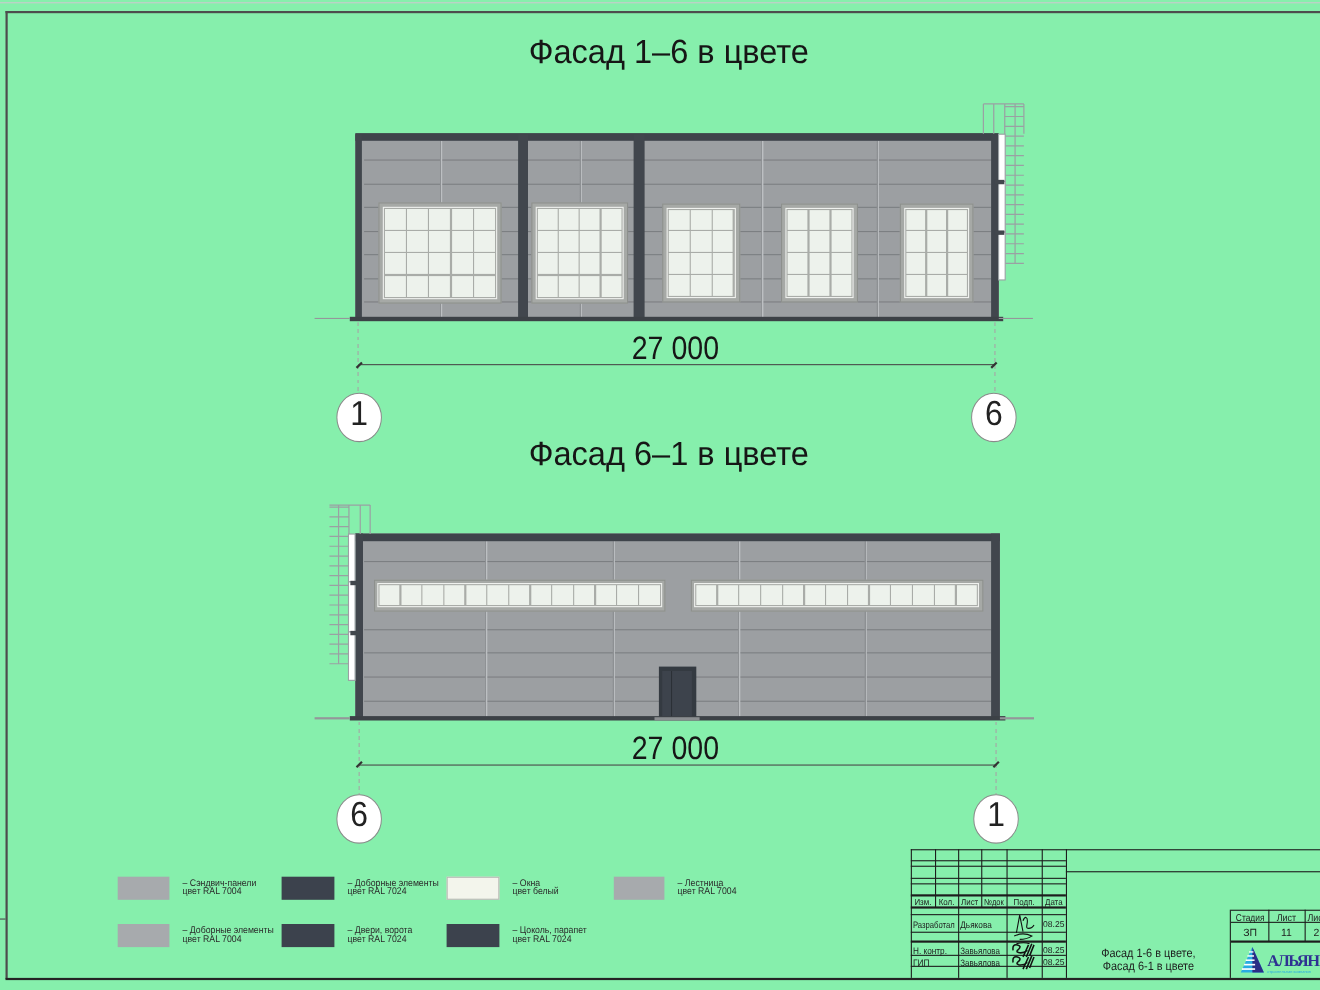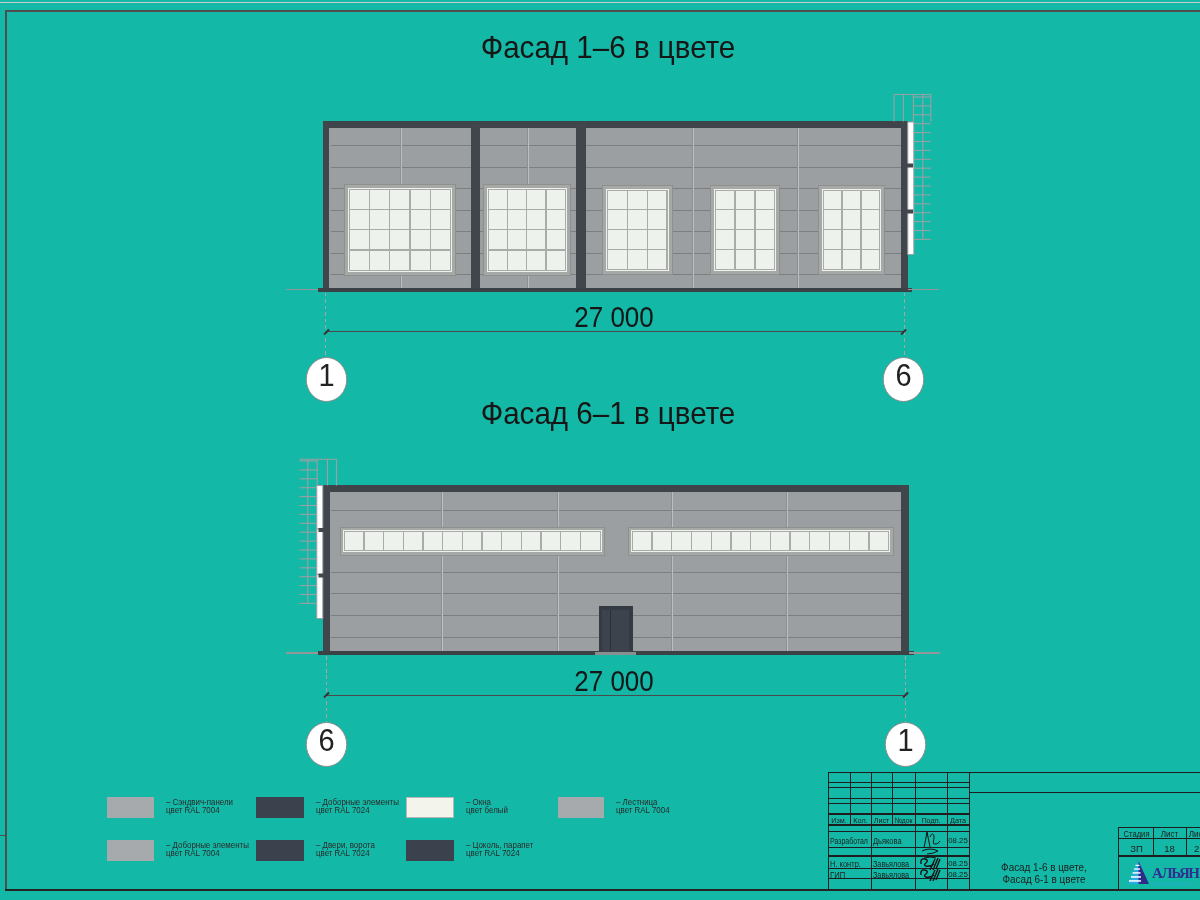--- a/index.html
+++ b/index.html
@@ -1,16 +1,16 @@
 <!DOCTYPE html>
 <html><head>
 <meta charset="utf-8">
 <style>
 html,body{margin:0;padding:0}
-#page{position:relative;width:1200px;height:900px;background:#14b8a6;overflow:hidden;
+#page{position:relative;width:1200px;height:900px;background:#86efac;overflow:hidden;
   font-family:"Liberation Sans",sans-serif;-webkit-font-smoothing:antialiased;}
 .a{position:absolute}
 .hj{position:absolute;height:1px;background:#7c7f82}
 .vj{position:absolute;width:2px;background:linear-gradient(to right,#8d9093 0 1px,#bcbfc2 1px 2px)}
 .pil{position:absolute;background:#41464d}
 .win{position:absolute;background:#a6a9a6;border:1px solid #8d908d;box-sizing:border-box;padding:3px}
 .winin{width:100%;height:100%;box-sizing:border-box;border:1px solid #eff1ee;background:#a9aca8;display:grid;gap:1.3px;padding:1px}
 .winin i{display:block;background:#edf2ec}
 .circ{position:absolute;width:45px;height:45px;border-radius:50%;border:1px solid #8a8a8a;box-sizing:border-box;background:#fff;padding-bottom:7px;
   display:flex;align-items:center;justify-content:center;font-size:31.5px;color:#222;transform:scaleX(0.92)}
@@ -401,21 +401,21 @@
 <path d="M10,23 L13,7 L16,22 M16,12 c2,-5 4,-3 4,0 c0,4 -2,7 1,7 c2,0 4,-1 5,-3 M8,26 q8,-4 16,0 q-5,3 -11,3 m-3,4 q7,-2 12,0"></path>
 <path d="M7,39 q-1,-6 4,-5 q4,1 1,4 q-3,2 0,3 q4,1 8,-2 m1,-5 l-5,11 m8,-12 l-5,12 m7,-11 l-4,10" stroke-width="1.4"></path>
 <path d="M7,50 q-1,-6 4,-5 q4,1 1,4 q-3,2 0,3 q4,1 8,-2 m1,-5 l-5,11 m8,-12 l-5,12 m7,-11 l-4,10" stroke-width="1.4"></path>
 </g>
 </svg>
 
 <div class="tblt" style="left:1120px;top:828.5px;width:33px;text-align:center;font-size:9px;transform:scaleX(0.85)">Стадия</div>
 <div class="tblt" style="left:1153px;top:828.5px;width:33px;text-align:center;font-size:9px;transform:scaleX(0.9)">Лист</div>
 <div class="tblt" style="left:1187px;top:828.5px;width:33px;text-align:left;font-size:9px;transform:scaleX(0.9)">Листов</div>
 <div class="tblt" style="left:1120px;top:842.5px;width:33px;text-align:center;font-size:9.5px">ЗП</div>
-<div class="tblt" style="left:1153px;top:842.5px;width:33px;text-align:center;font-size:9.5px">18</div>
+<div class="tblt" style="left:1153px;top:842.5px;width:33px;text-align:center;font-size:9.5px">11</div>
 <div class="tblt" style="left:1194px;top:842.5px;width:33px;text-align:left;font-size:9.5px">2</div>
 
 <div class="tblt" style="left:969px;top:860.5px;width:150px;text-align:center;font-size:11px;line-height:12.5px;transform:scaleX(0.9)">Фасад 1-6 в цвете,<br>Фасад 6-1 в цвете</div>
 
 <svg class="a" style="left:1126px;top:858px" width="74" height="30" viewBox="0 0 74 30">
 <g>
 <path d="M12.5,3 L23,26 L2,26 Z" fill="#29abe2"></path>
 <path d="M12.5,3 L23,26 L12.5,26 Z" fill="#2b2d86"></path>
 <g fill="#ffffff">
 <rect x="3" y="22.2" width="12" height="1.5"></rect>

